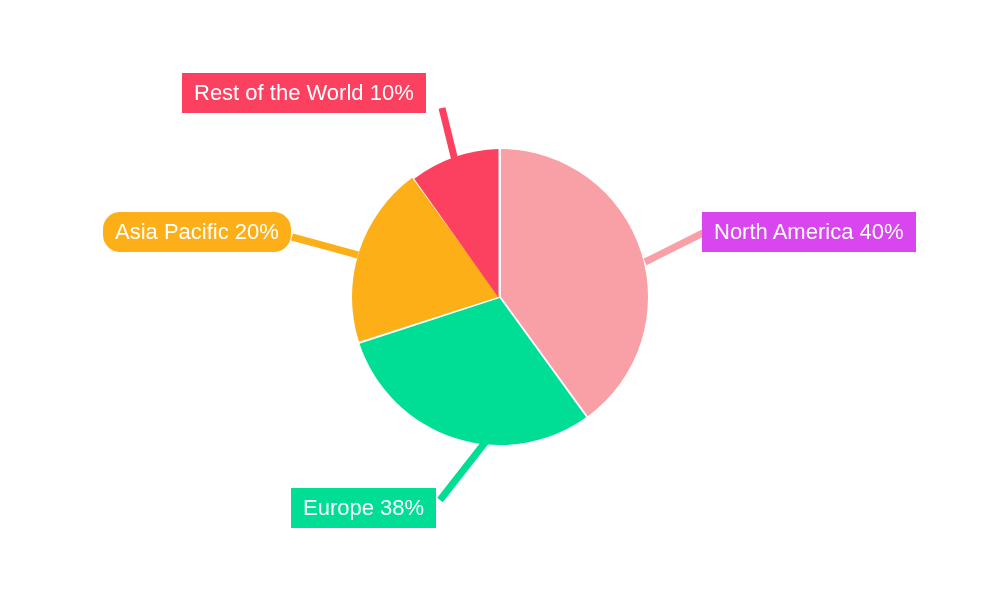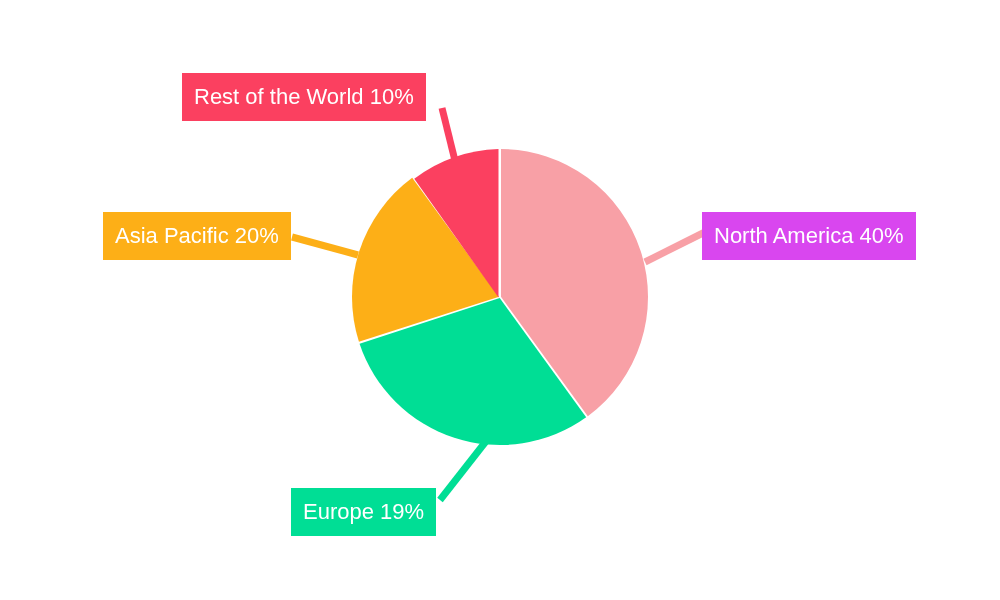--- a/index.html
+++ b/index.html
@@ -28,26 +28,26 @@
   .callout {
     position: absolute;
     display: flex;
     align-items: center;
     box-sizing: border-box;
     color: #ffffff;
     font-size: 22px;
     line-height: 1;
     white-space: nowrap;
     padding: 12px 12px;
-    height: 48px;
+    height: 40px;
     font-family: "Liberation Sans", sans-serif;
   }
   #callout-north-america { left: 702px; top: 212px; }
   #callout-europe        { left: 291px; top: 488px; }
-  #callout-asia-pacific  { left: 103px; top: 212px; }
+  #callout-asia-pacific  { left: 103px; top: 212px; border-radius: 17px; }
   #callout-rest-of-world { left: 182px; top: 73px; }
 </style>
 </head>
 <body>
 
 <div id="chart-root">
 
   <svg id="pie-svg" viewBox="0 0 1000 600">
 
     <g>
@@ -68,21 +68,21 @@
       <path d="M 414.24 178.75 A 148.5 148.5 0 0 1 498.5 149.03 L 498.5 297.5 Z" fill="#fb4060"></path>
     </g>
 
   </svg>
 
   <div class="callout" id="callout-north-america" style="background:#d946ef">
     <span>North America 40%</span>
   </div>
 
   <div class="callout" id="callout-europe" style="background:#00de95">
-    <span>Europe 19%</span>
+    <span>Europe 38%</span>
   </div>
 
   <div class="callout" id="callout-asia-pacific" style="background:#fdaf17">
     <span>Asia Pacific 20%</span>
   </div>
 
   <div class="callout" id="callout-rest-of-world" style="background:#fb4060">
     <span>Rest of the World 10%</span>
   </div>
 

